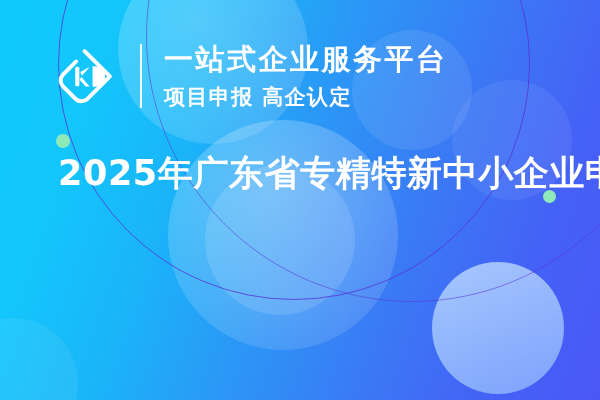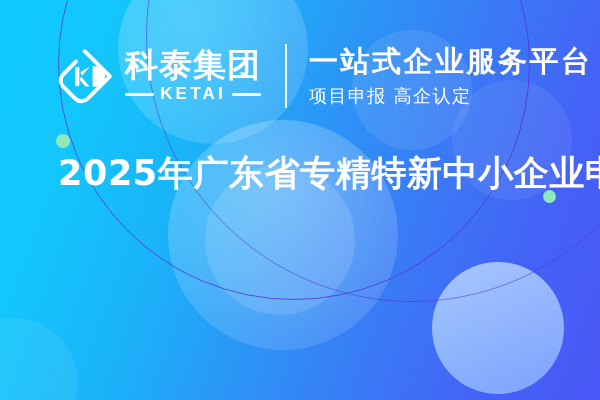--- a/index.html
+++ b/index.html
@@ -142,22 +142,22 @@
     font-family: "DejaVu Sans", "Liberation Sans", sans-serif;
     font-size: 29px;
     font-weight: 700;
     color: #ffffff;
     letter-spacing: 2.5px;
     line-height: 1.12;
     white-space: nowrap;
   }
   .tagline-sub {
     font-family: "DejaVu Serif", "Liberation Serif", serif;
-    font-size: 18px;
-    font-weight: 400;
+    font-size: 21px;
+    font-weight: 700;
     color: #ffffff;
     letter-spacing: 1.4px;
     line-height: 1.2;
     margin-top: 8px;
     white-space: nowrap;
   }
 
   
   .title-block {
     position: absolute;
@@ -199,28 +199,20 @@
           <path d="M30.5 5.5 L57.5 32.5 L33.5 56.5 A9 9 0 0 1 21 56.5 L7.5 43 A9 9 0 0 1 7.5 30.5 L21.5 16.5"></path>
         </g>
         <g fill="#ffffff">
           <rect x="20.5" y="22" width="4.4" height="21" rx="1.6"></rect>
           <path d="M36.2 22.2 L27.6 31.6 L26.0 27.6 Z"></path>
           <path d="M27.2 33.0 L35.8 43.2 L31.6 43.2 L24.9 35.6 Z"></path>
           <path d="M39.0 21.6 L39.0 43.4 L41.6 43.4 A10.9 10.9 0 0 0 41.6 21.6 Z"></path>
         </g>
       </svg>
 
-      <div class="logo-words">
-        <div class="logo-cn">科泰集团</div>
-        <div class="logo-en-row">
-          <span class="logo-rule"></span>
-          <span class="logo-en">KETAI</span>
-          <span class="logo-rule"></span>
-        </div>
-      </div>
     </div>
 
     <div class="divider"></div>
 
     <div class="tagline">
       <div class="tagline-main">一站式企业服务平台</div>
       <div class="tagline-sub">项目申报 高企认定</div>
     </div>
   </div>
 

